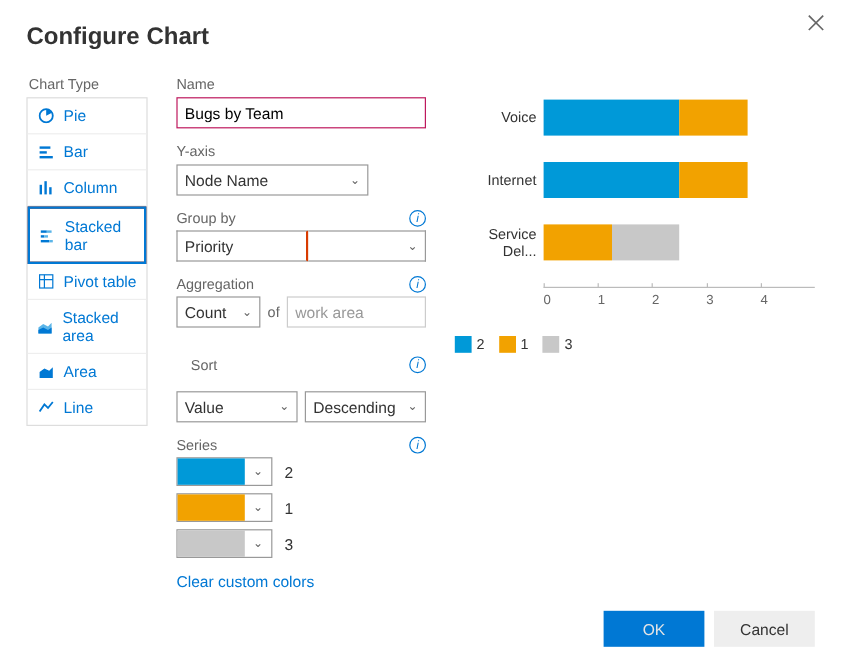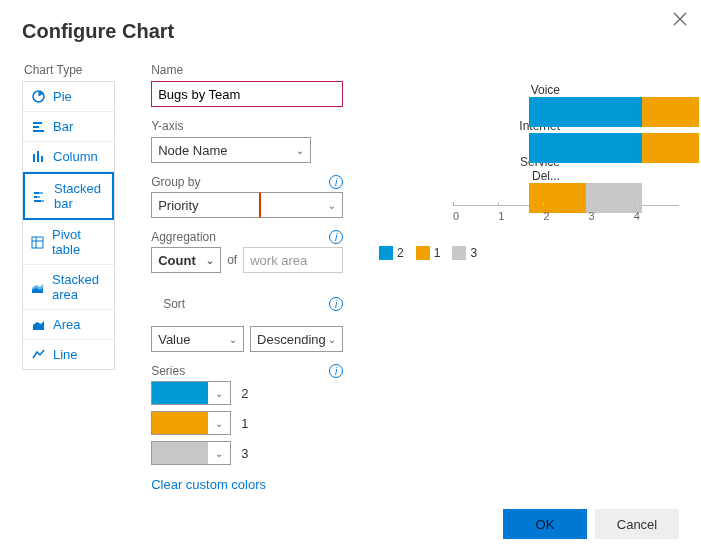--- a/index.html
+++ b/index.html
@@ -1,66 +1,66 @@
 <!DOCTYPE html>
 <html><head>
   <meta charset="utf-8">
   <style>
     * { box-sizing: border-box; margin: 0; padding: 0; }
     body { font-family: "Segoe UI", Arial, sans-serif; font-size: 13px; color: #333; background: #fff; width: 701px; height: 555px; padding: 20px 22px; position: relative; }
     .close-btn { position: absolute; top: 12px; right: 14px; font-size: 16px; color: #666; cursor: pointer; background:none; border:none; }
     h1 { font-size: 20px; font-weight: 700; color: #333; margin-bottom: 20px; }
-    .layout { display: flex; gap: 36px; }
+    .layout { display: flex; gap: 24px; }
     .lbl { font-size: 12px; color: #666; margin-bottom: 4px; display: block; }
     
     .sidebar { width: 102px; }
     .sidebar .lbl { margin-left: 2px; }
     .ct-list { border: 1px solid #ddd; }
     .ct-item { display: flex; align-items: center; gap: 8px; padding: 7px 8px; font-size: 13px; color: #0078d4; cursor: pointer; border-bottom: 1px solid #eee; }
     .ct-item:last-child { border-bottom: none; }
     .ct-item.selected { background: #fff; outline: 2px solid #0078d4; outline-offset: -2px; }
     .ct-icon { width: 14px; height: 14px; display: inline-flex; align-items:center; justify-content:center; color:#0078d4; }
     .highlight { border: 2px solid #d83b01; }
     
     .form { width: 210px; }
     .field { margin-bottom: 12px; }
     .field-row { display:flex; align-items:center; justify-content:space-between; margin-bottom:3px;}
     .info { width:14px; height:14px; border:1px solid #0078d4; border-radius:50%; color:#0078d4; font-size:10px; display:inline-flex; align-items:center; justify-content:center; font-style: italic; }
     .txt-input { width: 100%; height: 26px; border: 1px solid #be185d; padding: 0 6px; font-family: inherit; font-size: 13px; }
     .select { width: 100%; height: 26px; border: 1px solid #999; padding: 4px 6px; font-family: inherit; font-size: 13px; background:#fff; display:flex; align-items:center; justify-content:space-between; cursor:pointer; }
     .chev { font-size: 10px; color:#666; }
     .agg-row { display:flex; align-items:center; gap:6px; }
-    .agg-count { width:70px;font-weight:bold; }
+    .agg-count { width:70px; }
     .agg-of { font-size:12px; color:#666; }
     .agg-wi { flex:1; height:26px; border:1px solid #ccc; padding:0 6px; font-size:13px; color:#999; display:flex; align-items:center; }
     .sort-row { display:flex; gap:6px; }
     .sort-row .select { flex:1; }
     .series-row { display:flex; align-items:center; gap:10px; margin-bottom:6px; }
     .swatch-sel { width:80px; height:24px; border:1px solid #999; display:flex; align-items:center; cursor:pointer;}
     .swatch { width:56px; height:22px; }
     .swatch-chev { flex:1; text-align:center; font-size:10px; color:#666; }
     .series-label { font-size:13px; color:#333; }
     .clear-link { color:#0078d4; font-size:13px; cursor:pointer; margin-top:6px; display:inline-block; }
     
     .chart { flex:1; padding-top:20px; }
     .chart-inner { position:relative; width:300px; margin-left: auto; }
-    .bar-row { display:flex; align-items:center; margin-bottom:22px;flex-direction:column; }
+    .bar-row { display:flex; align-items:center; margin-bottom:22px; }
     .cat-label { width:74px; text-align:right; padding-right:6px; font-size:12px; color:#333; }
     .bar-area { flex:1; position:relative; height:30px; }
     .bar-area .bar { position:absolute; height:30px; top:0; }
     .axis { margin-left:74px; display:flex; border-top: 1px solid #bbb; }
     .tick { flex:1; font-size:11px; color:#666; text-align:left; position:relative; padding-top:4px;}
     .tick::before { content:""; position:absolute; left:0; top:-4px; width:1px; height:4px; background:#bbb; }
     .legend { margin-top:24px; display:flex; gap:12px; margin-left: 0; }
     .legend-item { display:flex; align-items:center; gap:4px; font-size:12px; color:#333; }
     .lg-sw { width:14px; height:14px; }
     
     .footer { position:absolute; bottom:16px; right:22px; display:flex; gap:8px; }
     .btn { min-width:84px; height:30px; border:none; font-family:inherit; font-size:13px; cursor:pointer; }
-    .btn-primary { background:#0078d4; color:#0f172a;margin-left:36px; }
+    .btn-primary { background:#0078d4; color:#e5e5e5;margin-left:36px; }
     .btn-secondary { background:#eee; color:#333; }
     svg { display:block; }
   </style>
 </head>
 <body>
 
 <button class="close-btn">
   <svg width="14" height="14" viewBox="0 0 14 14">
       <path d="M1 1 L13 13 M13 1 L1 13" stroke="#666" stroke-width="1.4"></path>
     </svg>

